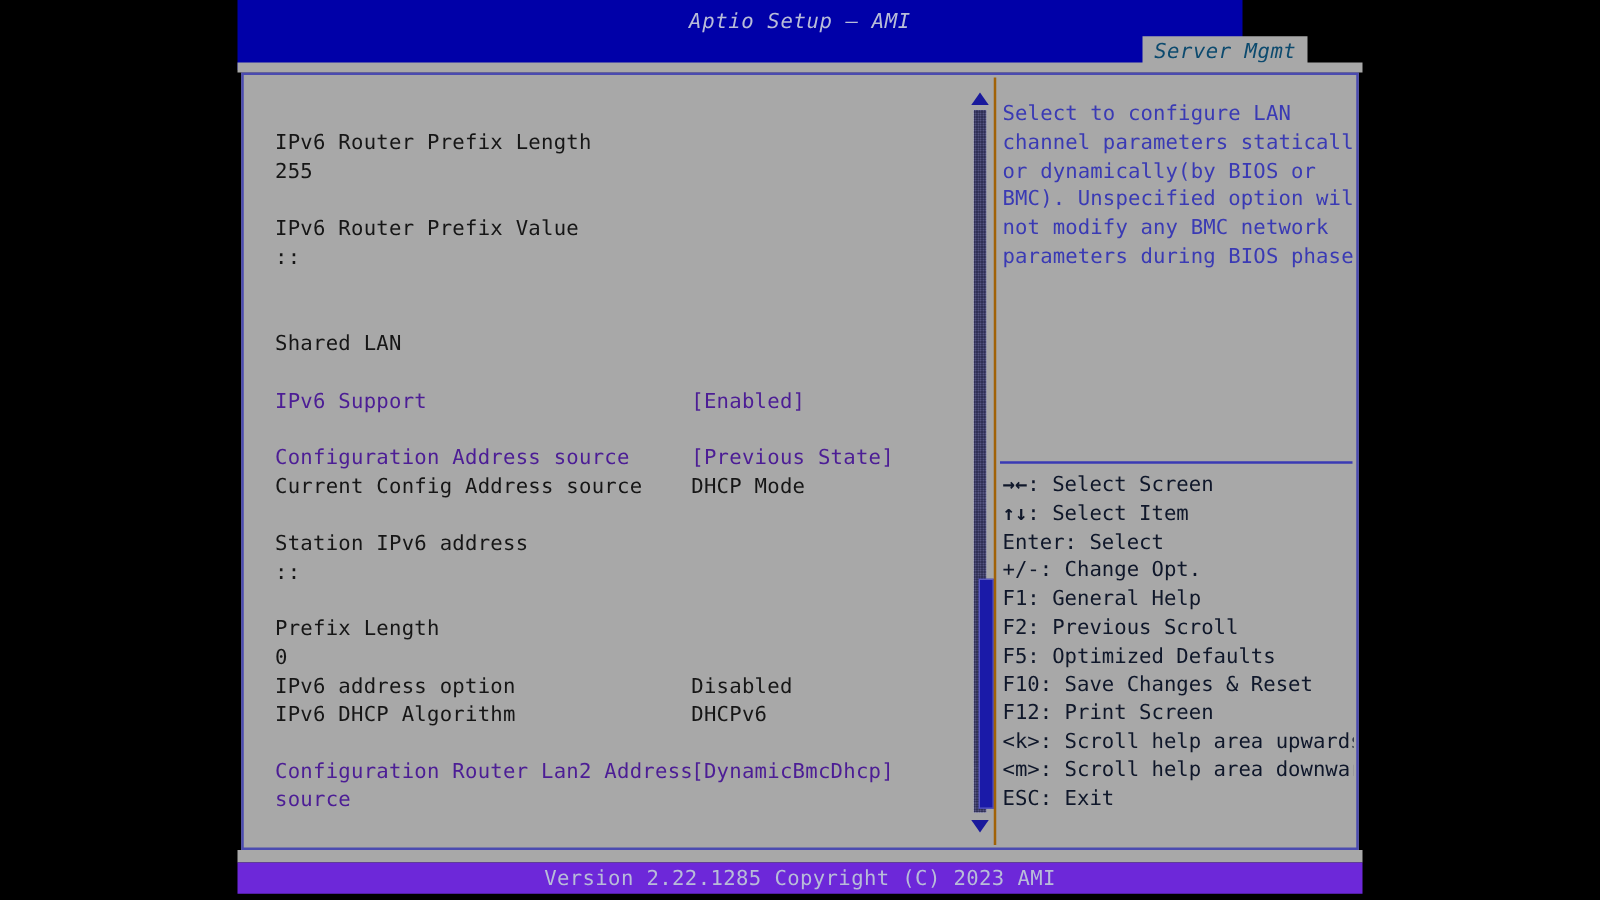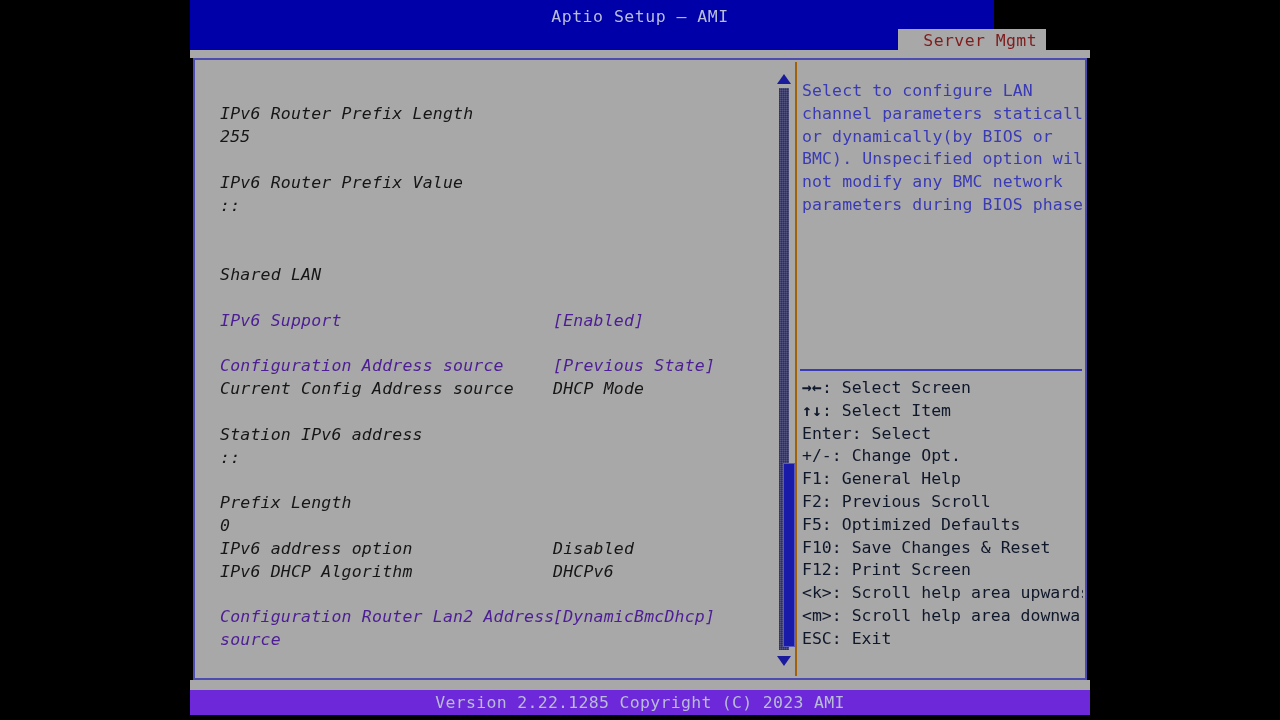--- a/index.html
+++ b/index.html
@@ -24,20 +24,21 @@
     background: #000000;
   }
 
   
   .titlebar {
     position: absolute;
     left: 0; top: 0;
     width: 804px;
     height: 56px;
     background: #0000a8;
+    font-style: italic;
   }
   .title-text {
     position: absolute;
     left: 0; top: 7px;
     width: 900px;
     text-align: center;
     color: #b8bcd8;
     font-size: 16.5px;
     letter-spacing: 0.5px;
     white-space: pre;
@@ -46,23 +47,23 @@
     position: absolute;
     left: 0; top: 29px;
     width: 900px;
     height: 25px;
   }
   .tab-active {
     position: absolute;
     right: 44px;
     top: 0px;
     background: #a8a8a8;
-    color: #7f1d1d;
-    font-size: 16.5px;
-    padding: 2px 9px 3px 25px;
+    color: #0c4a6e;
+    font-size: 16.5px;
+    padding: 2px 9px 3px 9px;
     white-space: pre;
     letter-spacing: 0.4px;
   }
 
   
   .top-sep {
     position: absolute;
     left: 0; top: 50px;
     width: 900px;
     height: 8px;
@@ -102,21 +103,20 @@
   }
 
   .row {
     position: absolute;
     left: 0;
     width: 578px;
     height: 23px;
     white-space: pre;
     font-size: 16.5px;
     letter-spacing: 0.2px;
-    font-style: italic;
   }
   .row .label {
     position: absolute;
     left: 23px;
     top: 0;
     white-space: pre;
   }
   .row .value {
     position: absolute;
     left: 356px;

